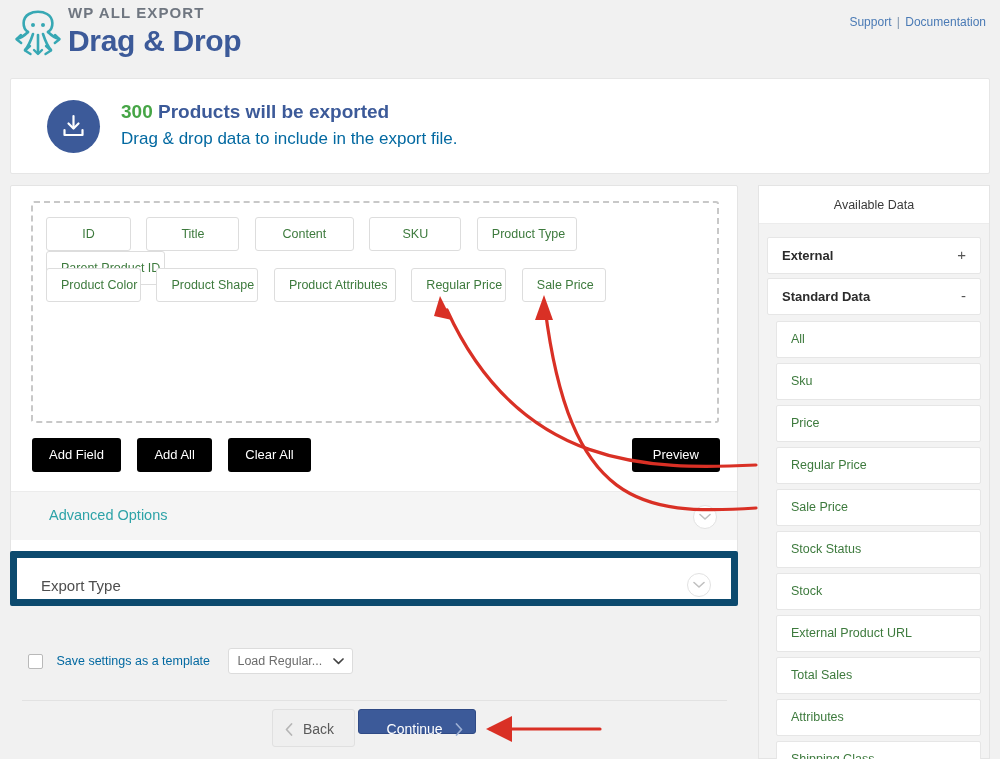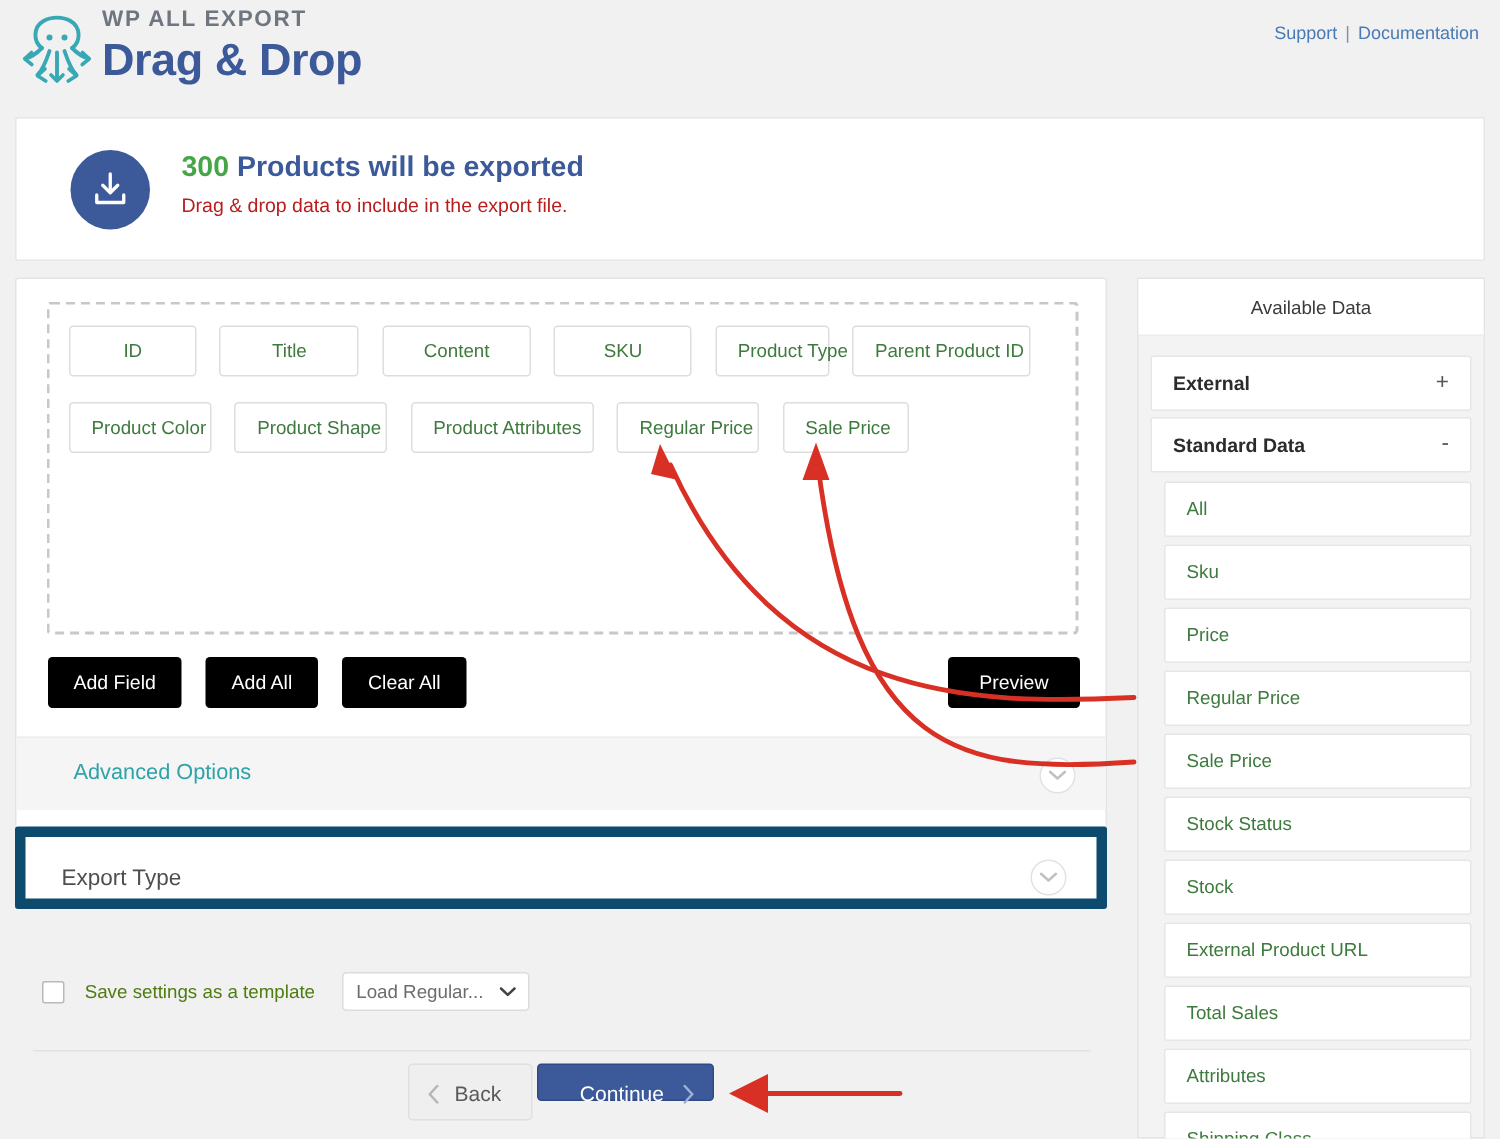--- a/index.html
+++ b/index.html
@@ -44,21 +44,21 @@
     border-radius:50%; background:#3c5a99;
   }
   #notice-icon svg { position:absolute; left:13px; top:13px; }
   #notice-line1 {
     position:absolute; left:110px; top:22px;
     font-size:19px; font-weight:bold; color:#3c5a99; white-space:nowrap;
   }
   #notice-count { color:#46a546; }
   #notice-line2 {
     position:absolute; left:110px; top:50px;
-    font-size:13px; color:#b91c1c; white-space:nowrap;
+    font-size:17px; color:#0369a1; white-space:nowrap;
   }
 
   
   #main-panel {
     position:absolute; left:10px; top:185px; width:728px; height:418px;
     background:#ffffff; border:1px solid #e4e4e4; border-radius:2px;
   }
   #dropzone {
     position:absolute; left:20px; top:15px; width:688px; height:222px;
     border:2px dashed #c8c8c8; border-radius:3px;
@@ -112,21 +112,21 @@
   #bottom-area {
     position:absolute; left:10px; top:620px; width:728px; height:139px;
     background:#f1f1f1;
   }
   #template-row { position:absolute; left:18px; top:28px; }
   #tpl-checkbox {
     display:inline-block; width:15px; height:15px; border:1px solid #b9b9b9;
     background:#ffffff; border-radius:2px; vertical-align:middle; cursor:pointer;
   }
   #tpl-label {
-    display:inline-block; font-size:12.5px; color:#4d7c0f;
+    display:inline-block; font-size:12.5px; color:#0369a1;
     vertical-align:middle; margin-left:9px;
   }
   #tpl-select {
     display:inline-block; vertical-align:middle; margin-left:14px;
     height:26px; line-height:24px; background:#ffffff;
     border:1px solid #dcdcdc; border-radius:3px;
     font-size:12.5px; color:#6c6c6c; padding:0 8px; cursor:pointer;
     white-space:nowrap;
   }
   #tpl-select svg { margin-left:7px; vertical-align:middle; }
@@ -246,21 +246,21 @@
 </div>
 
 <div id="main-panel">
 
   <div id="dropzone">
     <div class="field-row" id="row-1">
       <span class="field-tile" style="width:85px">ID</span>
       <span class="field-tile" style="width:93px">Title</span>
       <span class="field-tile" style="width:99px">Content</span>
       <span class="field-tile" style="width:92px">SKU</span>
-      <span class="field-tile" style="width:76px">Product Type</span>
+      <span class="field-tile" style="width:100px">Product Type</span>
       <span class="field-tile" style="width:119px">Parent Product ID</span>
     </div>
     <div class="field-row" id="row-2">
       <span class="field-tile" style="width:95px">Product Color</span>
       <span class="field-tile" style="width:102px">Product Shape</span>
       <span class="field-tile" style="width:122px">Product Attributes</span>
       <span class="field-tile" style="width:95px">Regular Price</span>
       <span class="field-tile" style="width:84px">Sale Price</span>
     </div>
   </div>

